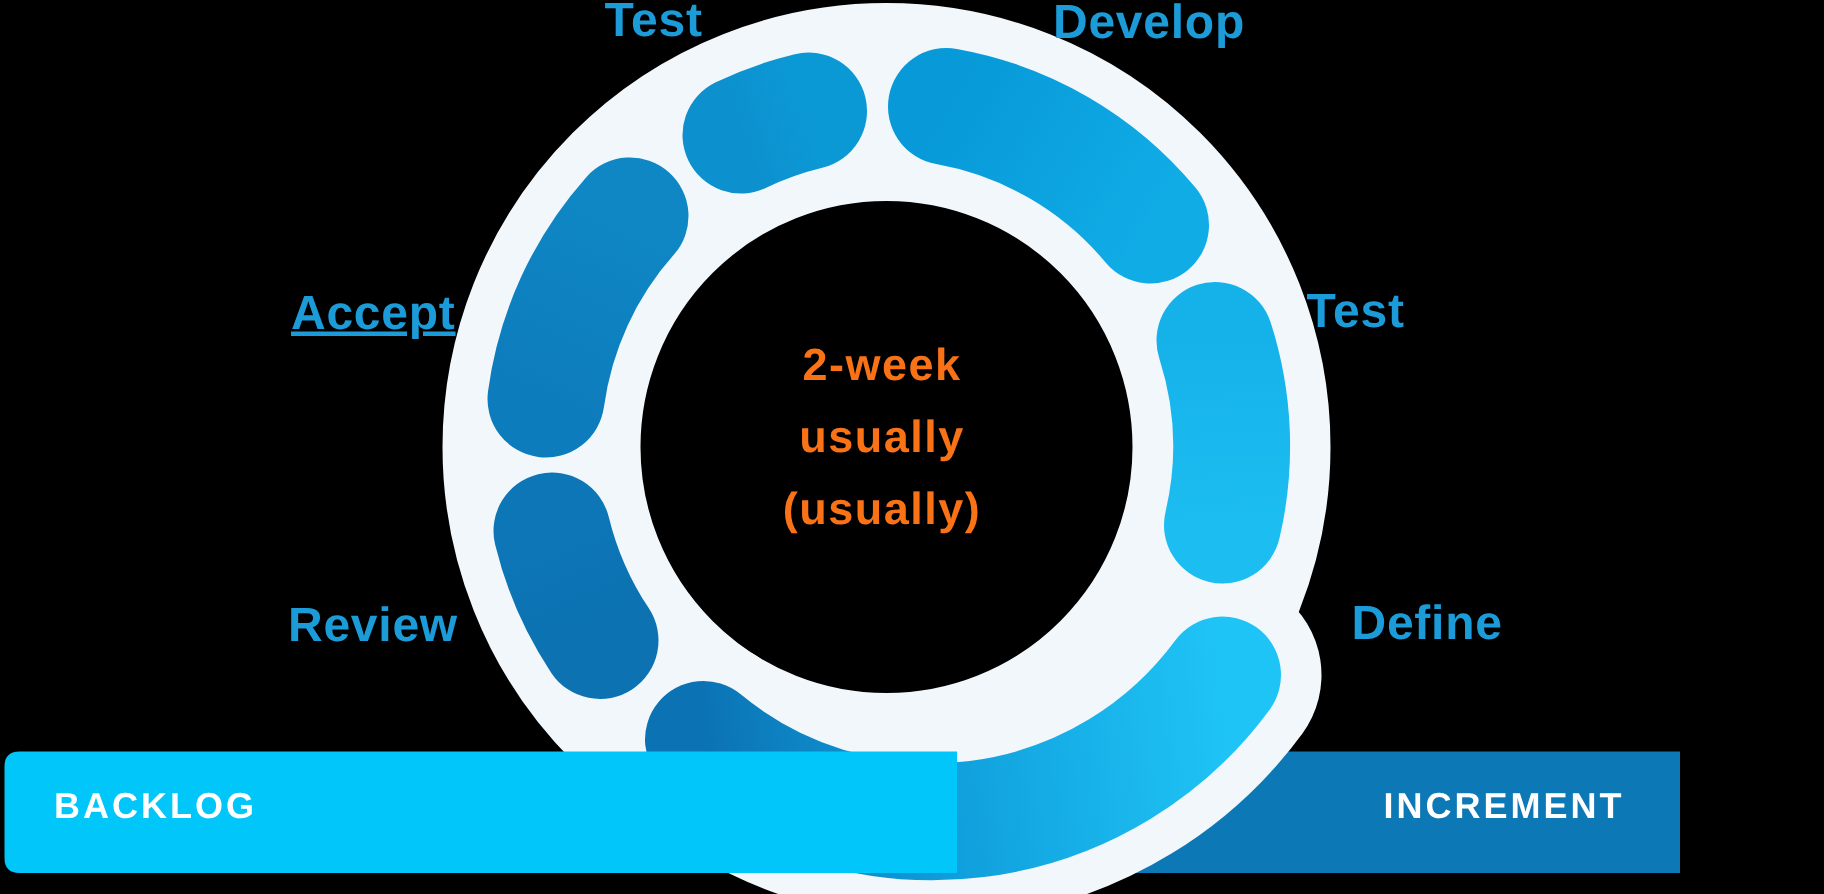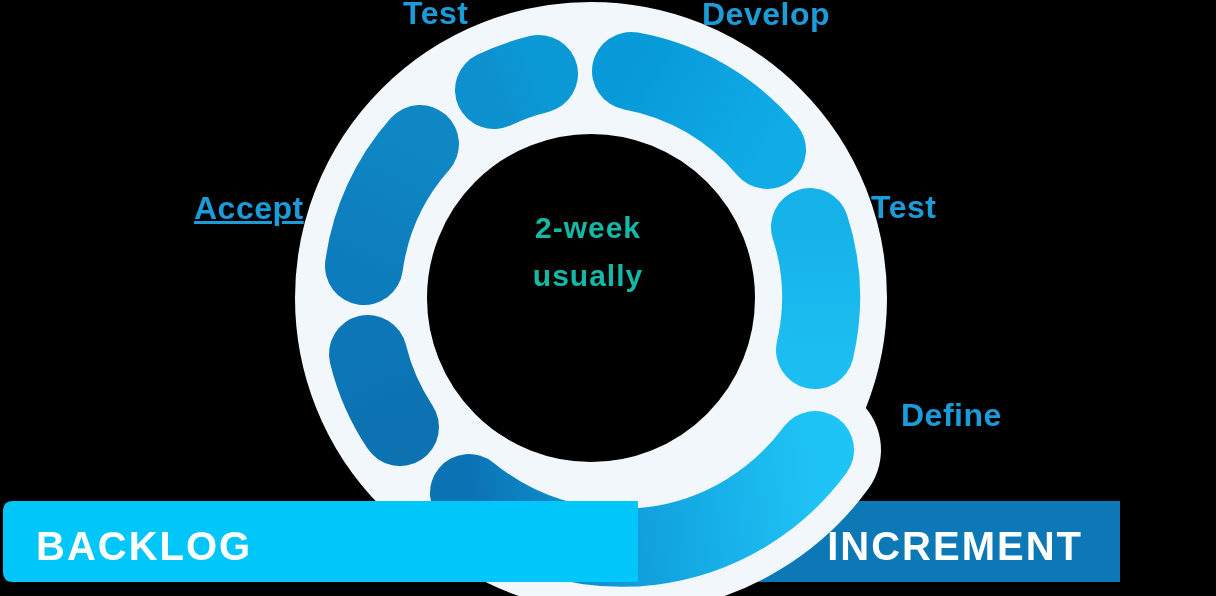--- a/index.html
+++ b/index.html
@@ -6,26 +6,26 @@
   .stage{
     position:relative;width:1120px;height:596px;overflow:hidden;
     background:#000;font-family:"Liberation Sans", sans-serif;
   }
   .stage svg{position:absolute;left:0;top:0;}
   .seg-label{
     position:absolute;font-size:32px;font-weight:700;color:#1B9BD7;
     letter-spacing:0.5px;white-space:nowrap;
   }
   .center-text{
-    position:absolute;left:438px;top:204px;width:300px;
+    position:absolute;left:438px;top:220px;width:300px;
     text-align:center;font-size:30px;font-weight:700;line-height:48px;
-    color:#14b8a6;letter-spacing:1px;
+    color:#f97316;letter-spacing:1px;
   }
   .bar-label{
-    position:absolute;top:524px;font-size:40px;font-weight:700;
+    position:absolute;top:524px;font-size:24px;font-weight:700;
     color:#FFFFFF;letter-spacing:2px;white-space:nowrap;
   }
   #backlog-label{left:36px;}
   #increment-label{right:37px;text-align:center;margin-left:23px;}
 </style>
 </head>
 <body>
 
 <div class="stage">
 
@@ -71,23 +71,25 @@
     <path d="M364,266 A230,230 0 0 1 420,144" fill="none" stroke="url(#g-accept)" stroke-width="78" stroke-linecap="round"></path>
     <path d="M400,427 A230,230 0 0 1 368,354" fill="none" stroke="url(#g-review)" stroke-width="78" stroke-linecap="round"></path>
 
     <path d="M13,501 H638 V582 H13 Q3,582 3,572 V511 Q3,501 13,501 Z" fill="#00C6FA"></path>
   </svg>
 
   <div class="seg-label" style="left:403px;top:-5px;">Test</div>
   <div class="seg-label" style="left:702px;top:-4px;">Develop</div>
   <div class="seg-label" style="left:871px;top:189px;">Test</div>
   <div class="seg-label" style="left:901px;top:397px;">Define</div>
+  <div class="seg-label" style="left:192px;top:398px;">Review</div>
   <div class="seg-label" style="left:194px;top:190px;text-decoration:underline;">Accept</div>
 
   <div class="center-text">
     <div>2-week</div>
     <div>usually</div>
+    <div>(usually)</div>
   </div>
 
   <div class="bar-label" id="backlog-label">BACKLOG</div>
   <div class="bar-label" id="increment-label">INCREMENT</div>
 
 </div>
 
 </body></html>

